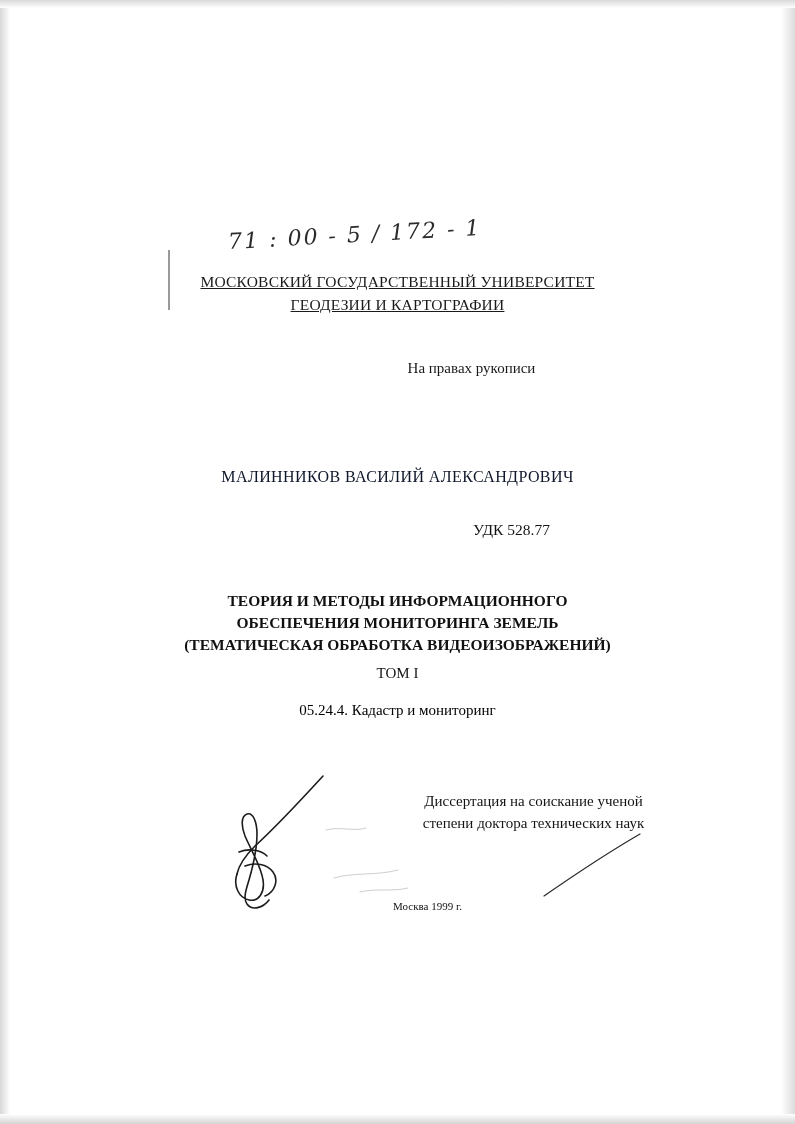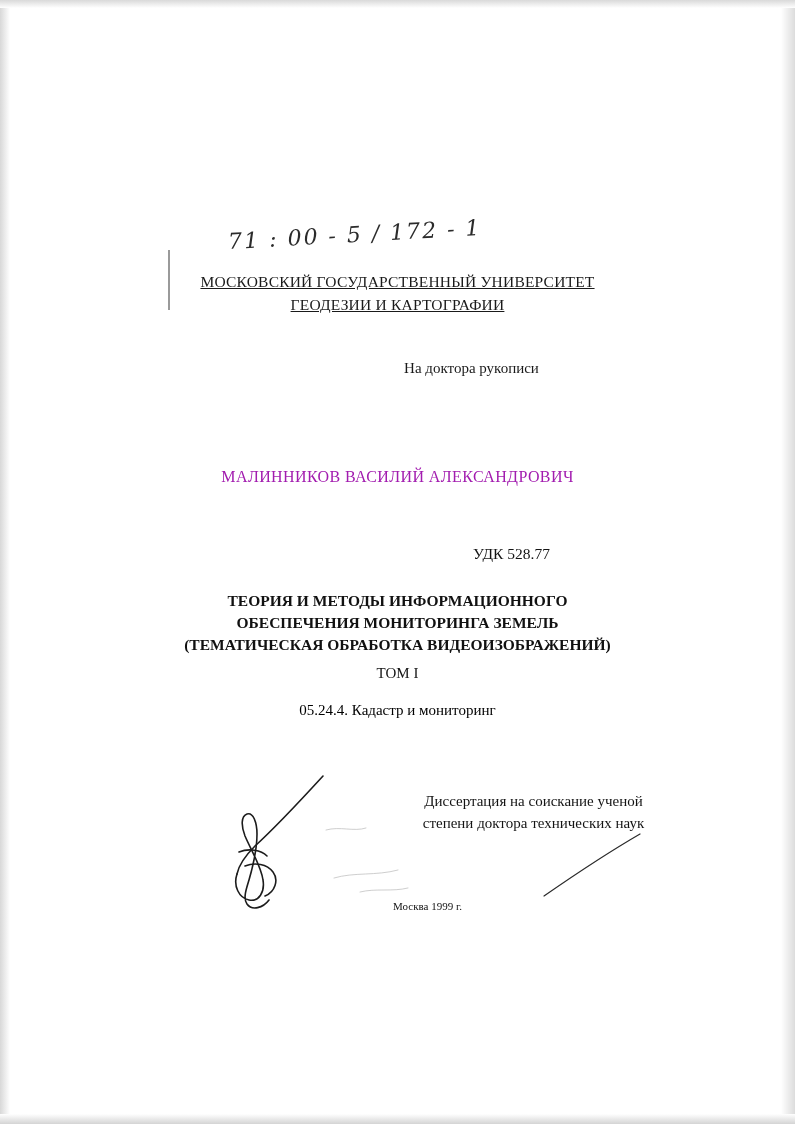--- a/index.html
+++ b/index.html
@@ -107,34 +107,33 @@
   }
 
   .author {
     position: absolute;
     left: 0;
     top: 468px;
     width: 795px;
     text-align: center;
     font-size: 16px;
     letter-spacing: 0.4px;
-    color: #a21caf;
+    color: #0f172a;
   }
 
   .udk {
     position: absolute;
     left: 0;
     top: 521px;
     width: 795px;
     text-align: center;
     padding-left: 228px;
     box-sizing: border-box;
     font-size: 15.5px;
     color: #141414;
-    margin-top: 24px;
   }
 
   .title {
     position: absolute;
     left: 0;
     top: 590px;
     width: 795px;
     text-align: center;
     font-weight: bold;
     font-size: 15.5px;
@@ -228,21 +227,21 @@
 
     <div class="handwriting">71 : 00 - 5 / 172 - 1</div>
 
     <div class="binding-mark"></div>
 
     <div class="univ">
       <span>МОСКОВСКИЙ ГОСУДАРСТВЕННЫЙ УНИВЕРСИТЕТ</span>
       <span class="l2">ГЕОДЕЗИИ И КАРТОГРАФИИ</span>
     </div>
 
-    <div class="manuscript">На доктора рукописи</div>
+    <div class="manuscript">На правах рукописи</div>
 
     <div class="author">МАЛИННИКОВ ВАСИЛИЙ АЛЕКСАНДРОВИЧ</div>
 
     <div class="udk">УДК 528.77</div>
 
     <div class="title">
       <span>ТЕОРИЯ И МЕТОДЫ ИНФОРМАЦИОННОГО</span>
       <span>ОБЕСПЕЧЕНИЯ МОНИТОРИНГА ЗЕМЕЛЬ</span>
       <span>(ТЕМАТИЧЕСКАЯ ОБРАБОТКА ВИДЕОИЗОБРАЖЕНИЙ)</span>
     </div>

